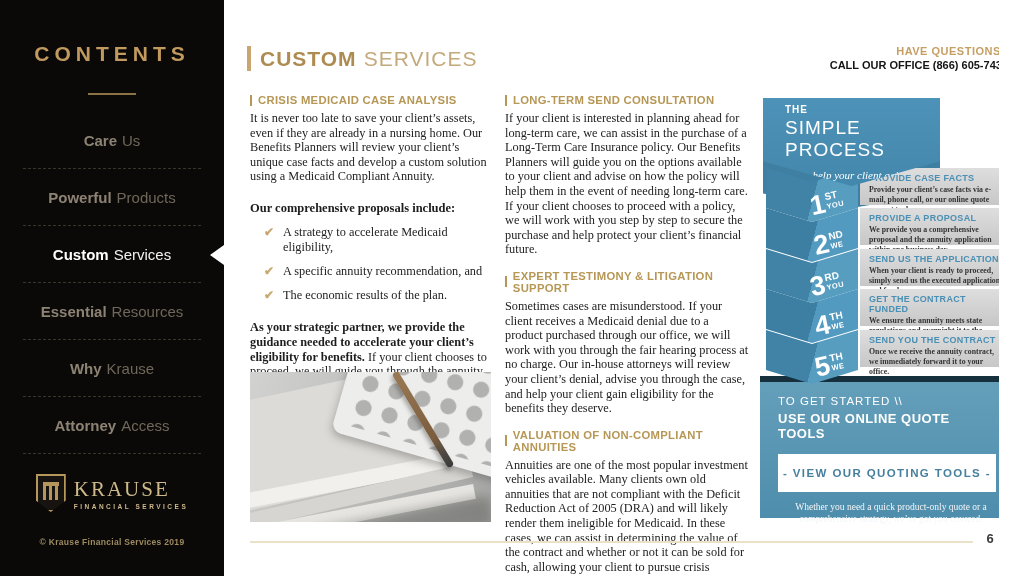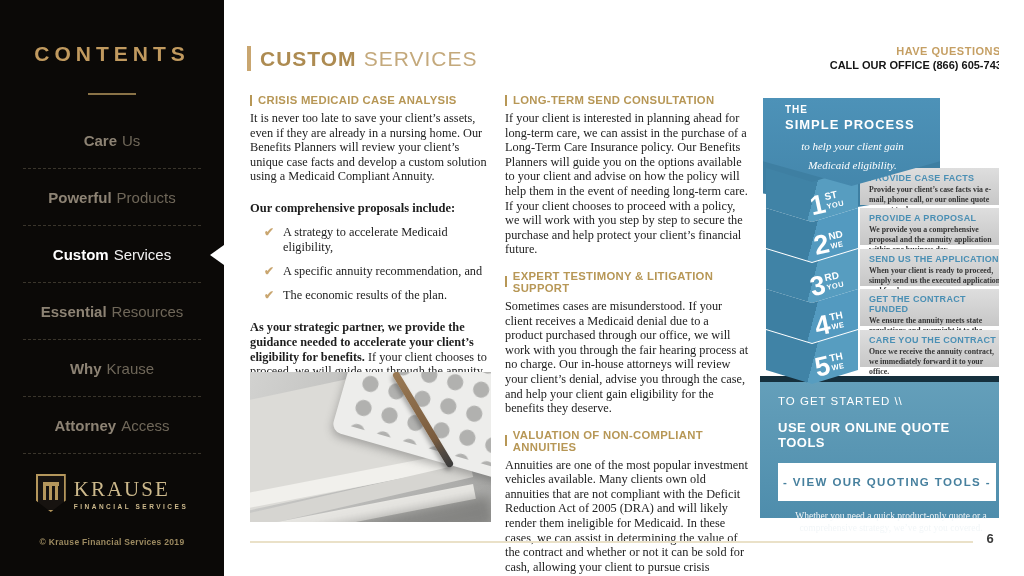--- a/index.html
+++ b/index.html
@@ -76,21 +76,21 @@
   .s2 { left:-50px; top:121px; background:#d6d5d1; transform:rotate(-13deg); }
   .s3 { left:-48px; top:138px; background:#e7e6e2; transform:rotate(-11deg); }
   .pshadow { position:absolute; left:-40px; top:150px; width:285px; height:30px;
     background:rgba(75,75,73,.4); transform:rotate(-11deg); filter:blur(6px); }
 
   
   .banner { position:absolute; left:763px; top:98px; width:177px; height:88px; z-index:4;
     background:linear-gradient(180deg,#4d92b8,#4487ac);
     clip-path:polygon(0 0,100% 0,100% 72%,50% 100%,0 72%); color:#fff; padding:6px 0 0 22px; }
   .banner-the { font-size:10px; font-weight:700; letter-spacing:1px; }
-  .banner-title { font-size:13px; font-weight:700; letter-spacing:1px; margin-top:2px; }
+  .banner-title { font-size:19px; font-weight:400; letter-spacing:1px; margin-top:2px; }
   .banner-sub { font-size:11px; font-style:italic; margin-top:5px; text-align:center; width:135px;
     line-height:19px; font-family:"Liberation Serif", serif; }
   .wide-chev { position:absolute; left:763px; top:156px; width:177px; height:52px; z-index:1;
     background:#3e7fa2; clip-path:polygon(0 0,50% 28%,100% 0,100% 72%,50% 100%,0 72%); }
   .chev { position:absolute; left:766px; width:92px; height:54px; z-index:3;
     background:linear-gradient(105deg,#4083a6 52%,#579dc0 52%);
     clip-path:polygon(0 0,50% 26%,100% 0,100% 74%,50% 100%,0 74%); }
   .step-num { position:absolute; right:14px; bottom:5px; display:flex; transform:rotate(-12deg);
     color:#fff; line-height:1; }
   .step-num .n { font-size:27px; font-weight:800; }
@@ -102,21 +102,21 @@
   .proc-h { color:#4a8fb4; font-size:9px; font-weight:800; letter-spacing:0.3px; }
   .proc-b { font-family:"Liberation Serif", serif; font-size:7.8px; line-height:9.8px; color:#333;
     margin-top:2px; font-weight:700; }
 
   
   .cta { position:absolute; left:760px; top:376px; width:251px; height:142px; z-index:1; }
   .cta-bar { height:6px; background:#16303d; }
   .cta-body { height:136px; background:linear-gradient(180deg,#649fba,#4e8dac); padding:13px 32px 0 18px;
     color:#fff; }
   .cta-l1 { font-size:11.5px; letter-spacing:1px; }
-  .cta-l2 { font-size:13px; font-weight:800; letter-spacing:0.5px; margin-top:13px; }
+  .cta-l2 { font-size:13px; font-weight:800; letter-spacing:0.5px; margin-top:4px; }
   .cta-btn { width:218px; height:38px; margin:13px auto 0; background:#fff; border:none; cursor:pointer;
     display:flex; align-items:center; justify-content:center; color:#47809e; font-size:11.5px;
     font-weight:700; letter-spacing:1.4px; font-family:"Liberation Sans", sans-serif; }
   .cta-cap { margin:10px auto 0; width:226px; text-align:center; font-family:"Liberation Serif", serif;
     font-size:9.5px; line-height:11.8px; color:#f2f6f8; }
 
   
   .footer-line { position:absolute; left:250px; top:541px; width:723px; height:2px; background:#eae1c8; }
   .page-num { position:absolute; left:980px; top:531px; width:20px; text-align:center;
     font-size:13px; font-weight:700; color:#3a3a3a; }
@@ -303,21 +303,21 @@
   </div>
   <div class="proc-box" style="top:249px;">
     <div class="proc-h">SEND US THE APPLICATION</div>
     <div class="proc-b">When your client is ready to proceed, simply send us the executed application and funds.</div>
   </div>
   <div class="proc-box" style="top:289px;">
     <div class="proc-h">GET THE CONTRACT FUNDED</div>
     <div class="proc-b">We ensure the annuity meets state regulations and overnight it to the insurance company.</div>
   </div>
   <div class="proc-box" style="top:330px;">
-    <div class="proc-h">CARE YOU THE CONTRACT</div>
+    <div class="proc-h">SEND YOU THE CONTRACT</div>
     <div class="proc-b">Once we receive the annuity contract, we immediately forward it to your office.</div>
   </div>
 
   <div class="cta">
     <div class="cta-bar"></div>
     <div class="cta-body">
       <div class="cta-l1">TO GET STARTED \\</div>
       <div class="cta-l2">USE OUR ONLINE QUOTE TOOLS</div>
       <button class="cta-btn">- VIEW OUR QUOTING TOOLS -</button>
       <div class="cta-cap">Whether you need a quick product-only quote or a comprehensive strategy, we’ve got you covered.</div>

